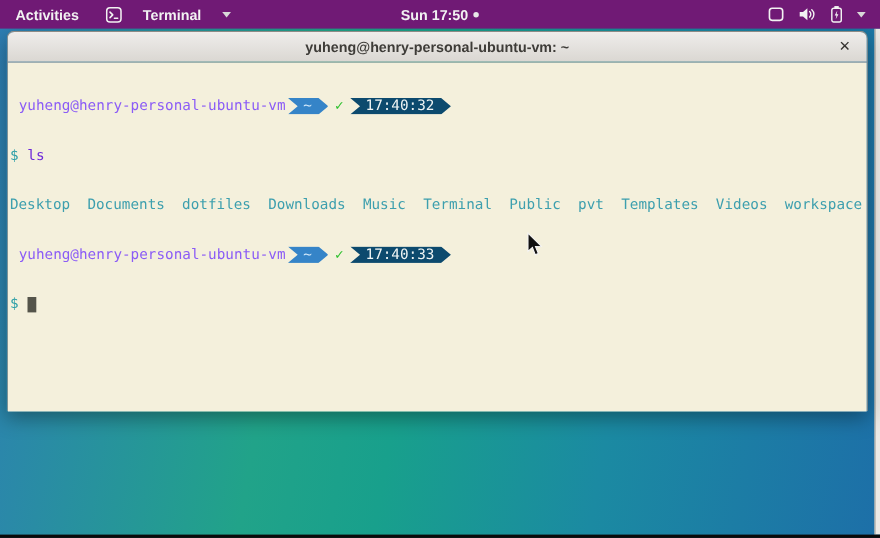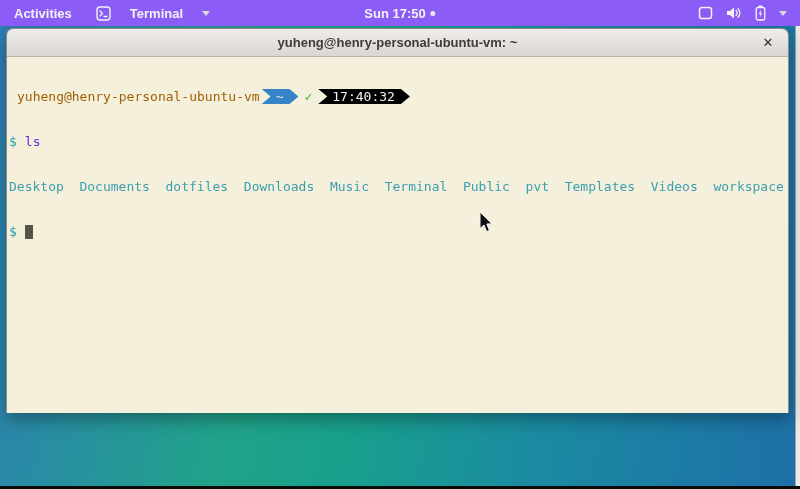--- a/index.html
+++ b/index.html
@@ -15,21 +15,21 @@
     position: absolute; left: 0; right: 0; bottom: 0; height: 3px; background: #0a0a0a;
   }
   .bg-window-sliver {
     position: absolute; right: 0; top: 26px; width: 5px; height: 460px;
     background: #eceae6; border-left: 1px solid #a8a5a0;
   }
 
   
   .top-bar {
     position: absolute; left: 0; top: 0; width: 800px; height: 26px;
-    background: #8b5cf6; color: #f2f2f2; display: flex; align-items: center;
+    background: #701a75; color: #f2f2f2; display: flex; align-items: center;
     font-size: 13px; font-weight: 600; z-index: 50;
   }
   .activities { padding: 0 14px; height: 100%; display: flex; align-items: center; cursor: pointer; }
   .app-menu { display: flex; align-items: center; gap: 19px; padding: 0 10px; height: 100%; cursor: pointer; }
   .app-menu svg { display: block; }
   .chevron-down {
     width: 0; height: 0; border-left: 4px solid transparent; border-right: 4px solid transparent;
     border-top: 5px solid #d9d9d9; display: inline-block;
   }
   .clock-area {
@@ -38,21 +38,21 @@
   }
   .notif-dot { width: 5px; height: 5px; border-radius: 50%; background: #e8e8e8; display: inline-block; }
   .status-area {
     margin-left: auto; display: flex; align-items: center; gap: 13px;
     padding: 0 13px; height: 100%; cursor: pointer;
   }
   .status-area svg { display: block; }
 
   
   .terminal-window {
-    position: absolute; left: 6px; top: 28px; width: 783px; height: 385px;
+    position: absolute; left: 6px; top: 28px; width: 783px; height: 346px;
     border-radius: 7px 7px 0 0;
     box-shadow: 0 6px 18px rgba(0,0,0,0.35);
     border: 1px solid #8e8b86; border-bottom: none;
     overflow: hidden; z-index: 10;
   }
   .title-bar {
     height: 28px; background: linear-gradient(#efedeb, #dad7d2);
     border-bottom: 1px solid #b7b4ae;
     display: flex; align-items: center; justify-content: center; position: relative;
   }
@@ -62,30 +62,30 @@
     width: 18px; height: 18px; display: flex; align-items: center; justify-content: center;
     color: #33312e; font-size: 13px; font-weight: 700; cursor: pointer;
     font-family: "DejaVu Sans", sans-serif;
   }
   .terminal-body {
     height: 356px; background: #f4f0dc; padding: 2px 2px 0 2px;
     font-family: "DejaVu Sans Mono", monospace; font-size: 13px; line-height: 15px;
     color: #3a3a35; white-space: pre; cursor: text;
   }
   .term-line { height: 15px; }
-  .user-host { padding-left: 8px; color: #a16207; margin-top: 48px; }
+  .user-host { padding-left: 8px; color: #8b5cf6; margin-top: 48px; }
 
   
   .pl-seg {
     display: inline-block; height: 15px; line-height: 15px; vertical-align: top;
     padding: 0 15px 0 14px;
     clip-path: polygon(0 0, calc(100% - 9px) 0, 100% 50%, calc(100% - 9px) 100%, 0 100%, 9px 50%);
   }
   .pl-blue { background: #3584c8; color: #d3e9fa; margin-left: 2px; }
-  .pl-dark { background: #000000; color: #eef4f4; margin-left: 3px; }
+  .pl-dark { background: #0c4a6e; color: #eef4f4; margin-left: 3px; }
   .check { color: #2ec12e; font-weight: 700; margin: 0 3px 0 6px; }
 
   .sh-symbol { color: #2fa0a8; }
   .cmd-text { color: #6d28d9; margin-left: 8px; }
   .dir-list { color: #3d9fae; }
   .cursor-block {
     display: inline-block; width: 8px; height: 14px; background: #54544a;
     vertical-align: text-bottom; margin-left: 8px;
   }
 
@@ -146,20 +146,21 @@
   <div class="title-bar">
     <span class="window-title">yuheng@henry-personal-ubuntu-vm: ~</span>
     <span class="close-button">
       <span>✕</span>
     </span>
   </div>
   <div class="terminal-body">
     <div class="term-line"><span class="user-host">yuheng@henry-personal-ubuntu-vm</span><span class="pl-seg pl-blue">~</span><span class="check">✓</span><span class="pl-seg pl-dark">17:40:32</span></div>
     <div class="term-line"><span class="sh-symbol">$</span><span class="cmd-text">ls</span></div>
     <div class="term-line dir-list">Desktop  Documents  dotfiles  Downloads  Music  Terminal  Public  pvt  Templates  Videos  workspace</div>
+    <div class="term-line"><span class="user-host">yuheng@henry-personal-ubuntu-vm</span><span class="pl-seg pl-blue">~</span><span class="check">✓</span><span class="pl-seg pl-dark">17:40:33</span></div>
     <div class="term-line"><span class="sh-symbol">$</span><span class="cursor-block"></span></div>
   </div>
 </div>
 
 <div class="mouse-cursor">
   <svg width="16" height="22" viewBox="0 0 16 22">
     <path d="M1 1 L1 17.5 L5 14 L7.6 20.6 L10.4 19.4 L7.8 13 L13 12.8 Z" fill="#111" stroke="#f5f5f5" stroke-width="1"></path>
   </svg>
 </div>
 

